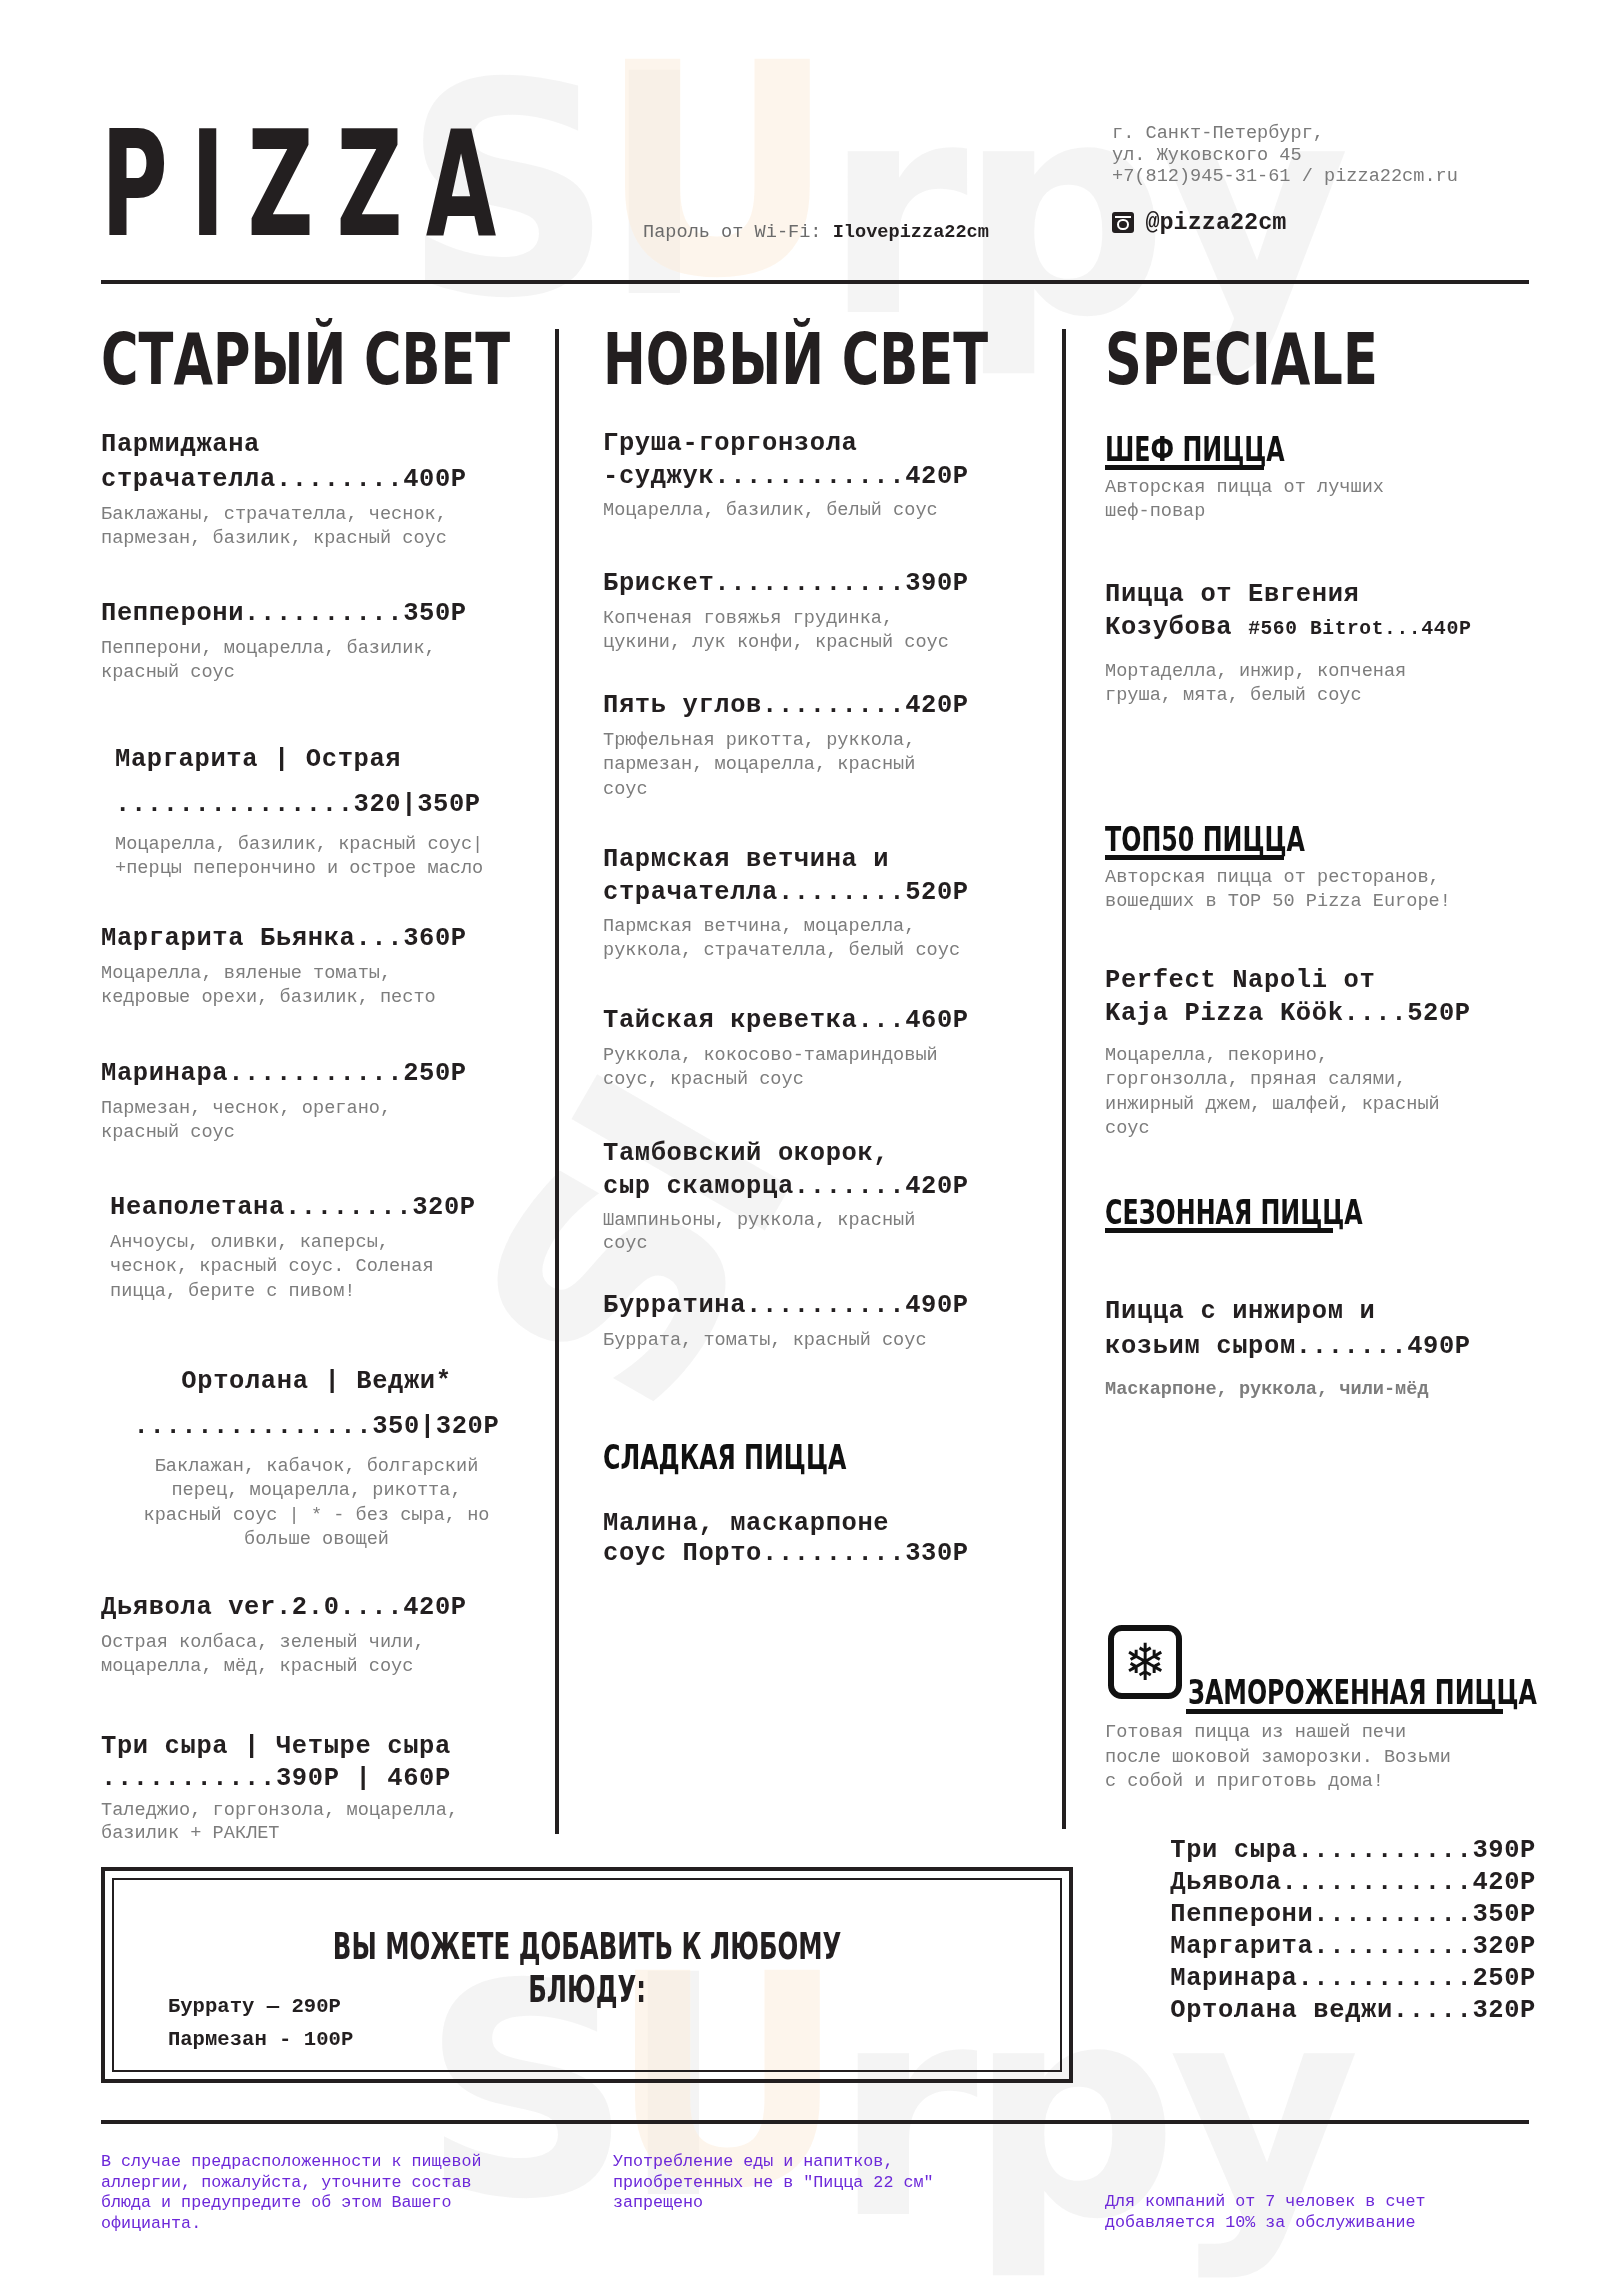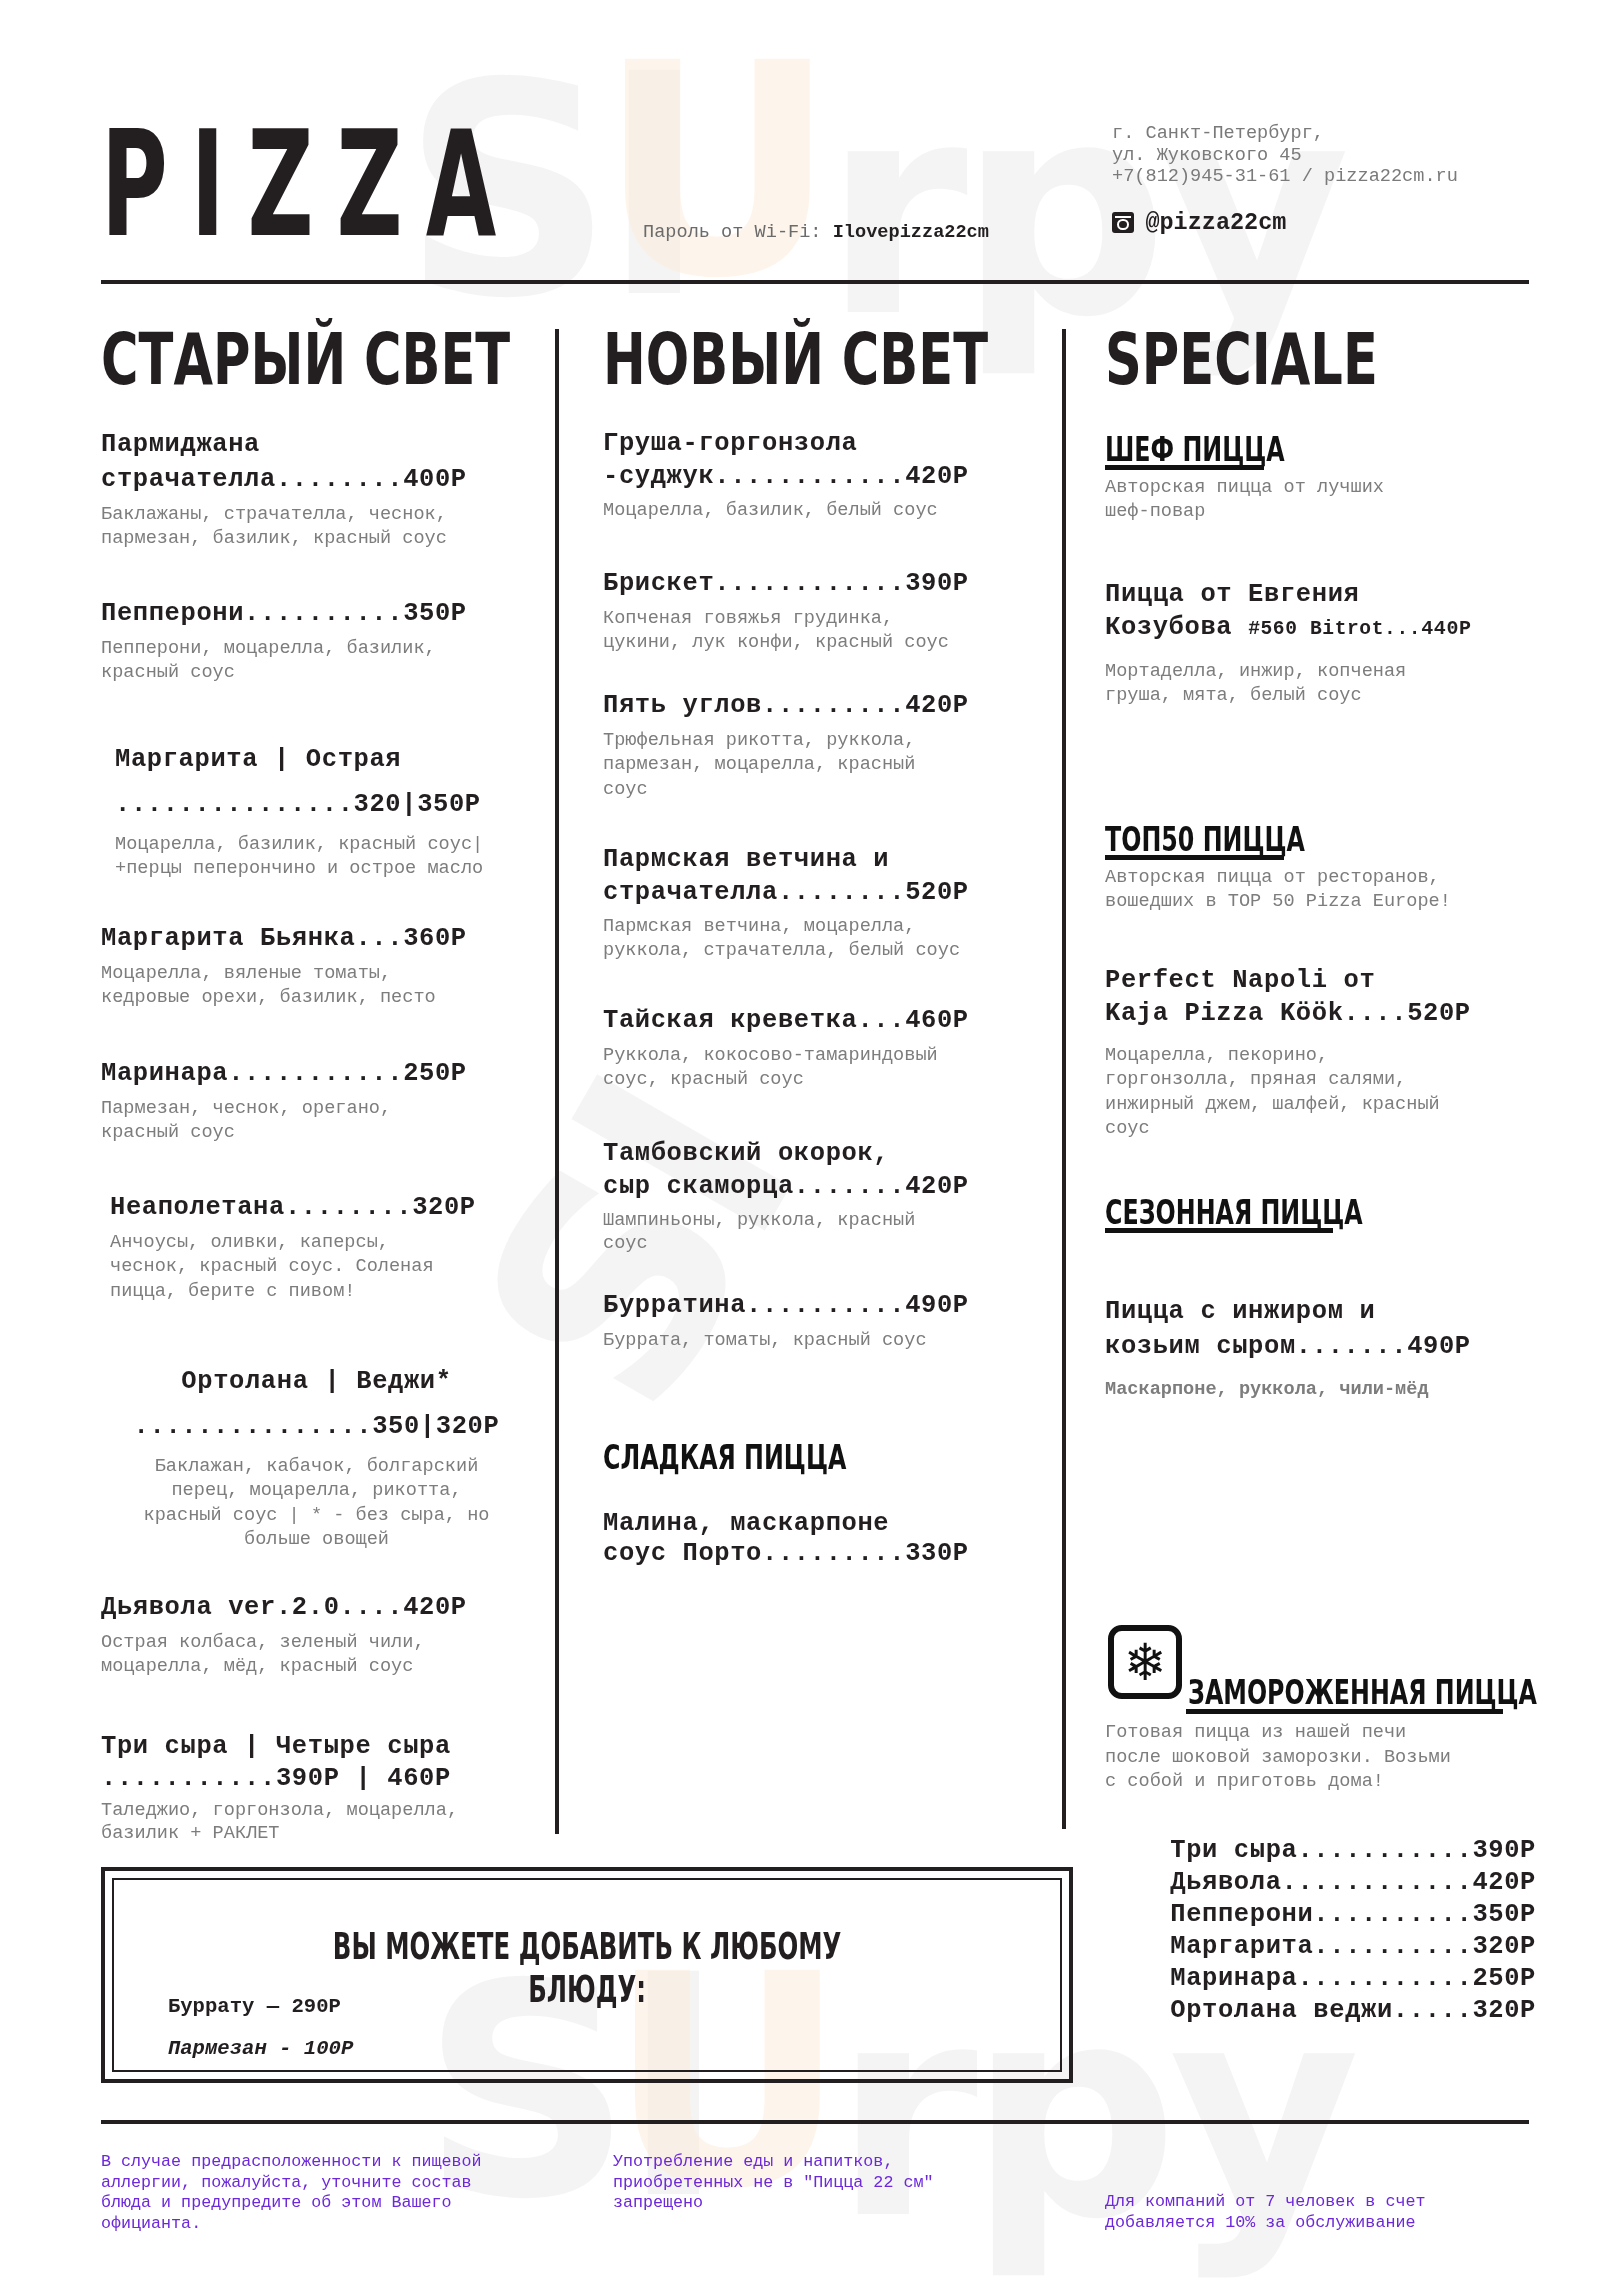--- a/index.html
+++ b/index.html
@@ -232,21 +232,21 @@
   <div class="item-name">Пепперони..........350Р</div>
   <div class="item-name">Маргарита..........320Р</div>
   <div class="item-name">Маринара...........250Р</div>
   <div class="item-name">Ортолана веджи.....320Р</div>
 </div>
 
 <div class="abs box-outer">
   <div class="box-inner">
     <div class="box-title"><span>ВЫ МОЖЕТЕ ДОБАВИТЬ К ЛЮБОМУ БЛЮДУ:</span></div>
     <div class="addon" style="top:115px;">Буррату — 290Р</div>
-    <div class="addon" style="top:157px;font-style:italic;">Пармезан - 100Р</div>
+    <div class="addon" style="top:148px;">Пармезан - 100Р</div>
   </div>
 </div>
 
 <div class="abs rule" style="left:101px; top:2120px; width:1428px; height:3.9px;"></div>
 
 <div class="abs footer-note" style="left:101px; top:2152px;">В случае предрасположенности к пищевой
 аллергии, пожалуйста, уточните состав
 блюда и предупредите об этом Вашего
 официанта.</div>
 <div class="abs footer-note" style="left:613px; top:2152px;">Употребление еды и напитков,

